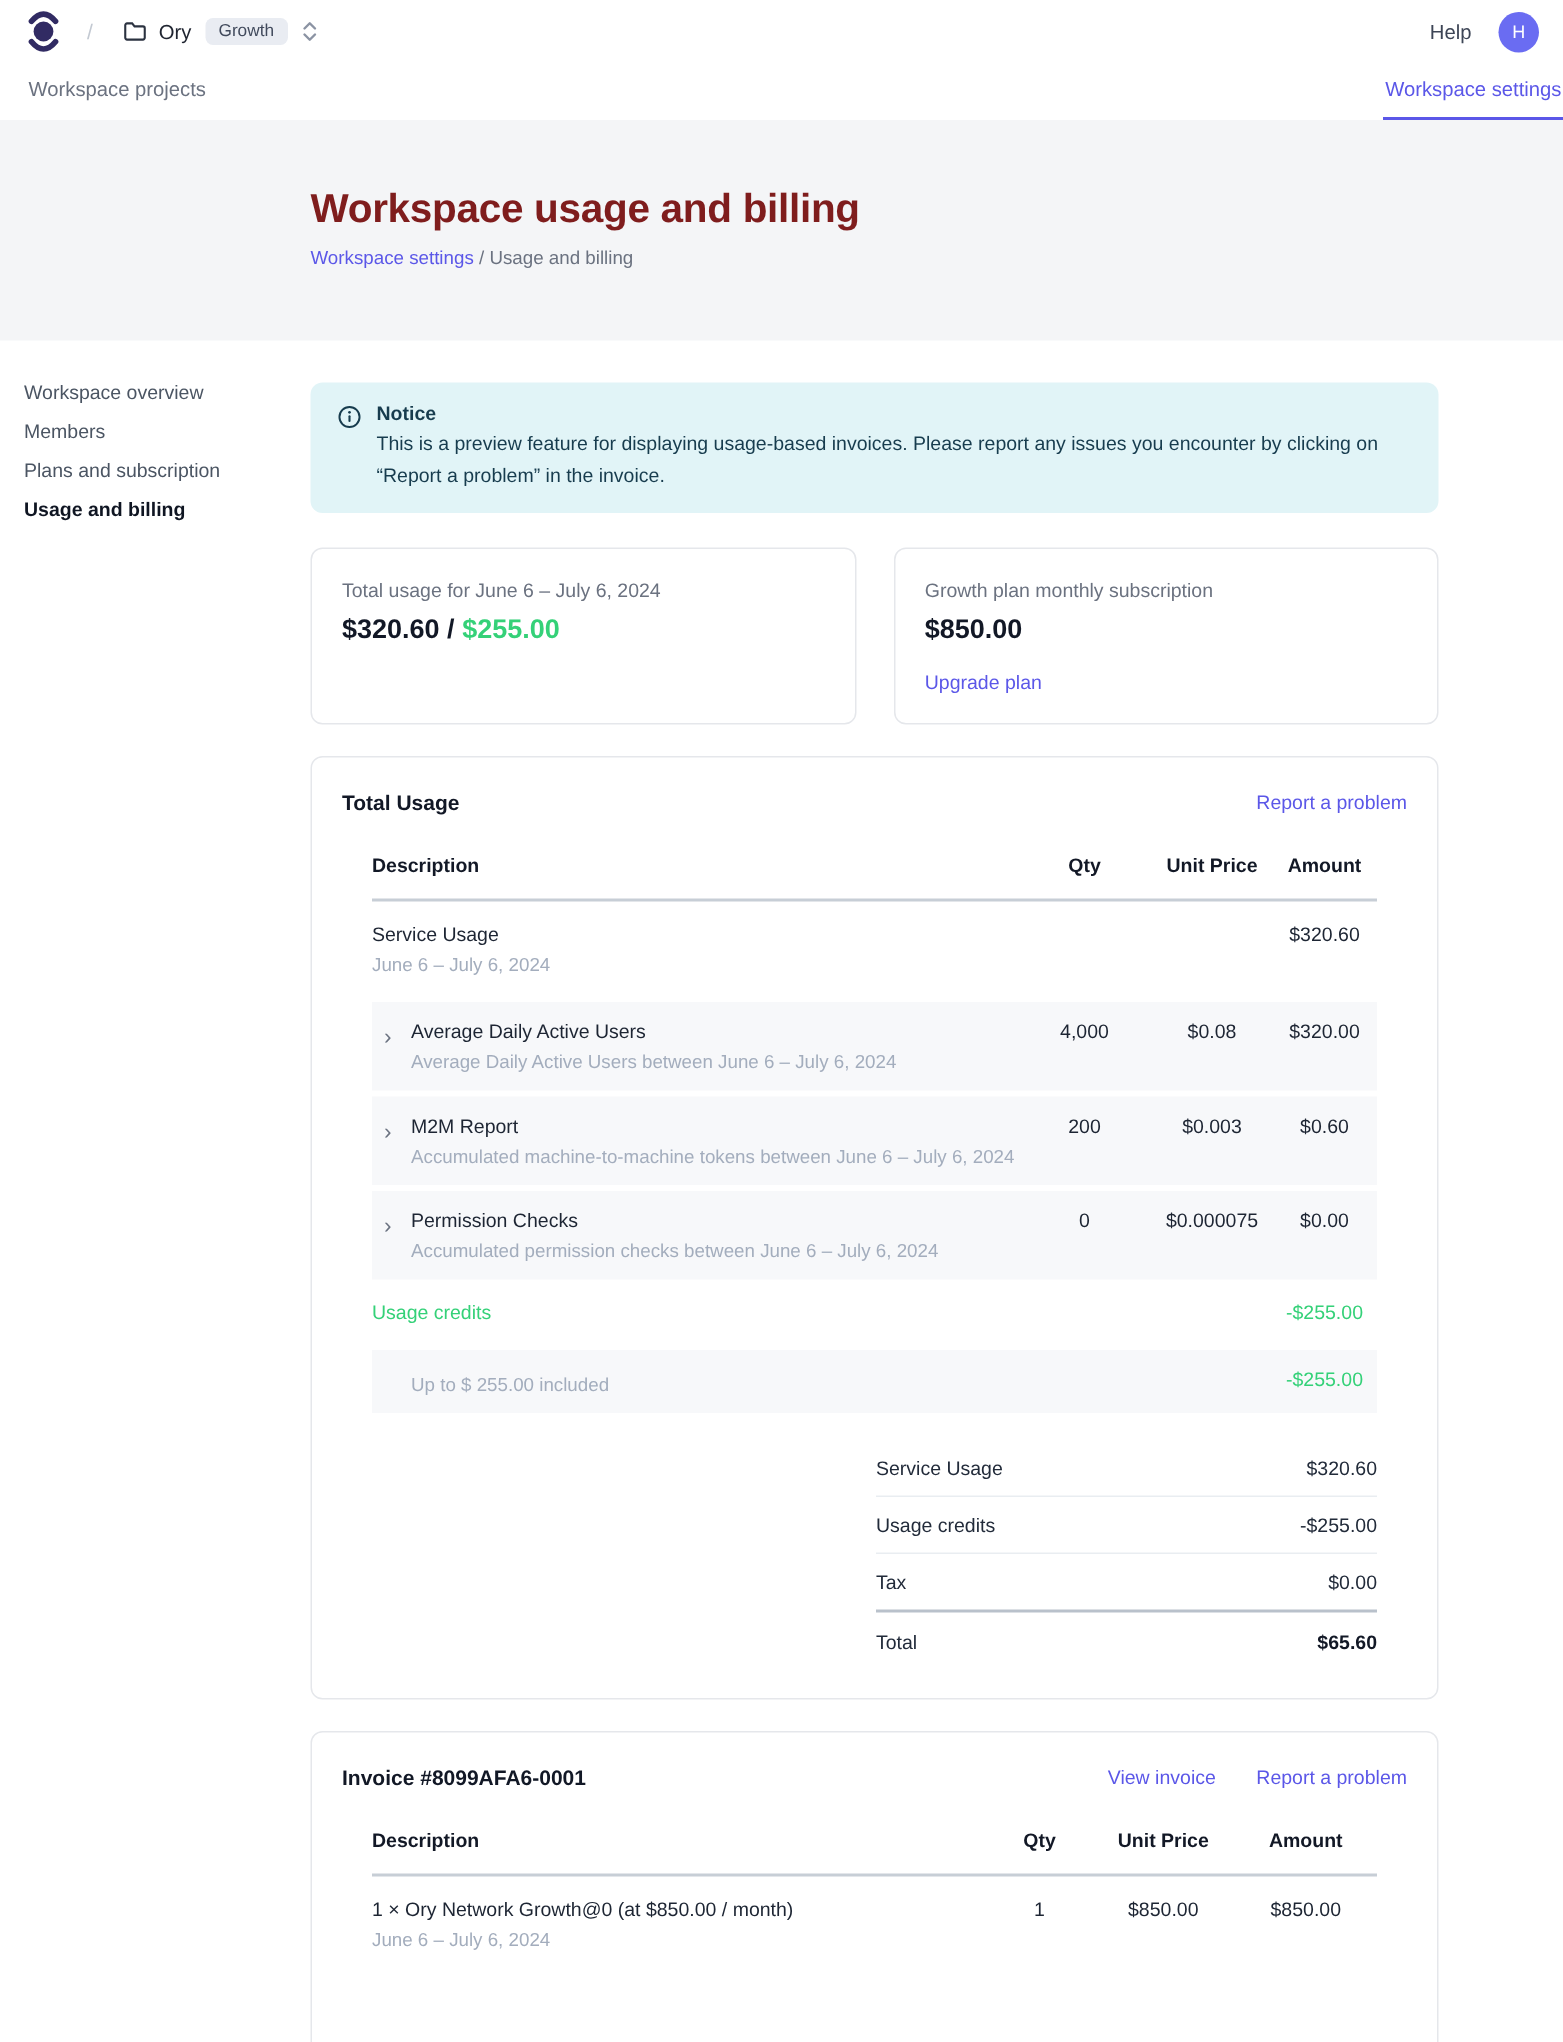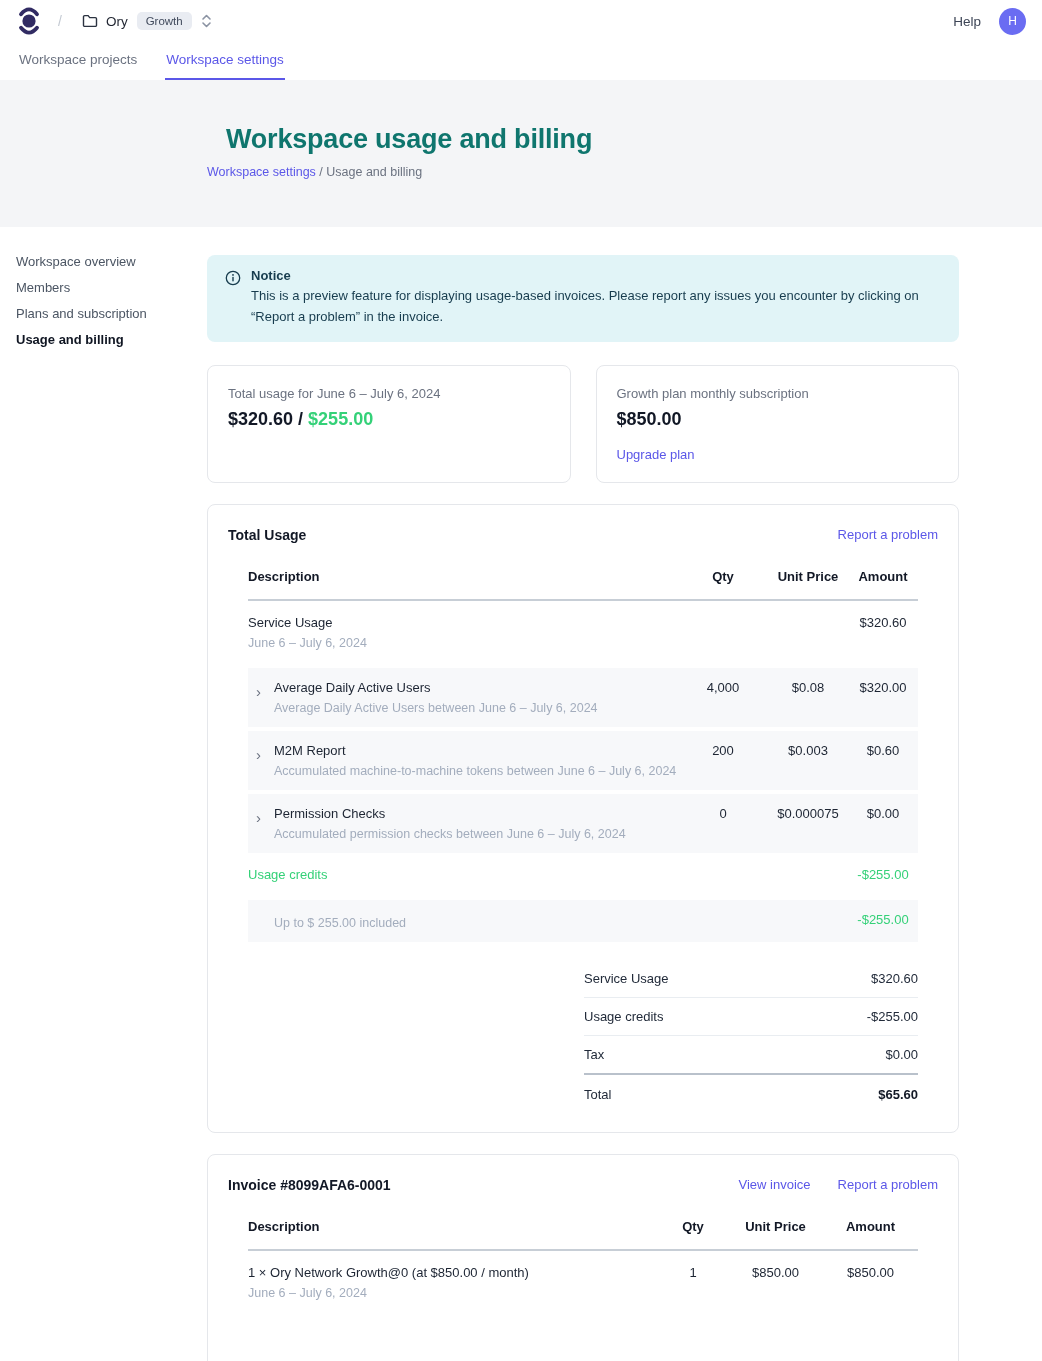--- a/index.html
+++ b/index.html
@@ -20,27 +20,27 @@
   .ws-name { font-size: 13.5px; font-weight: 500; color: #1f2430; margin-right: 9px; }
   .plan-badge { background: #e9ecf2; color: #414a5c; font-size: 11.5px; font-weight: 500;
     padding: 3px 9px; border-radius: 5px; margin-right: 9px; }
   .updown { display: flex; align-items: center; }
   .topbar-spacer { flex: 1; }
   .help { font-size: 13.5px; color: #3d4optionally556; color:#3d4556; margin-right: 18px; }
   .avatar { width: 27px; height: 27px; border-radius: 50%; background: #6a6cf2; color: #fff;
     font-size: 12px; font-weight: 500; display: flex; align-items: center; justify-content: center; }
 
   
-  .tabs { display: flex; gap: 27px; padding: 2px 0 0 18px; background: #fff; }
+  .tabs { display: flex; gap: 27px; padding: 2px 0 0 18px; background: #fff; justify-content: space-between; }
   .tab { font-size: 13.5px; color: #6b7280; padding: 8px 1px 11px; border-bottom: 2px solid transparent; cursor: pointer; }
   .tab.active { color: #5b57e8; border-bottom-color: #5b57e8; }
 
   
   .hero { background: #f4f5f7; padding: 44px 0 48px 207px; }
-  .hero h1 { font-size: 27px; font-weight: 700; letter-spacing: -0.2px; color: #0f766e; margin-left: 19px; }
+  .hero h1 { font-size: 27px; font-weight: 700; letter-spacing: -0.2px; color: #7f1d1d; }
   .hero-crumbs { margin-top: 10px; font-size: 12.5px; color: #6b7280; }
   .hero-crumbs .link { font-size: 12.5px; font-weight: 500; }
 
   
   .main { display: flex; padding-top: 28px; }
   .sidebar { width: 207px; padding-left: 16px; flex-shrink: 0; }
   .side-item { font-size: 13px; color: #4b5563; margin-bottom: 12px; line-height: 14px; cursor: pointer; height:14px; margin-bottom:12px; }
   .side-item + .side-item { margin-top: 12px; }
   .side-item.active { color: #0f1522; font-weight: 700; }
   .content { width: 752px; }

